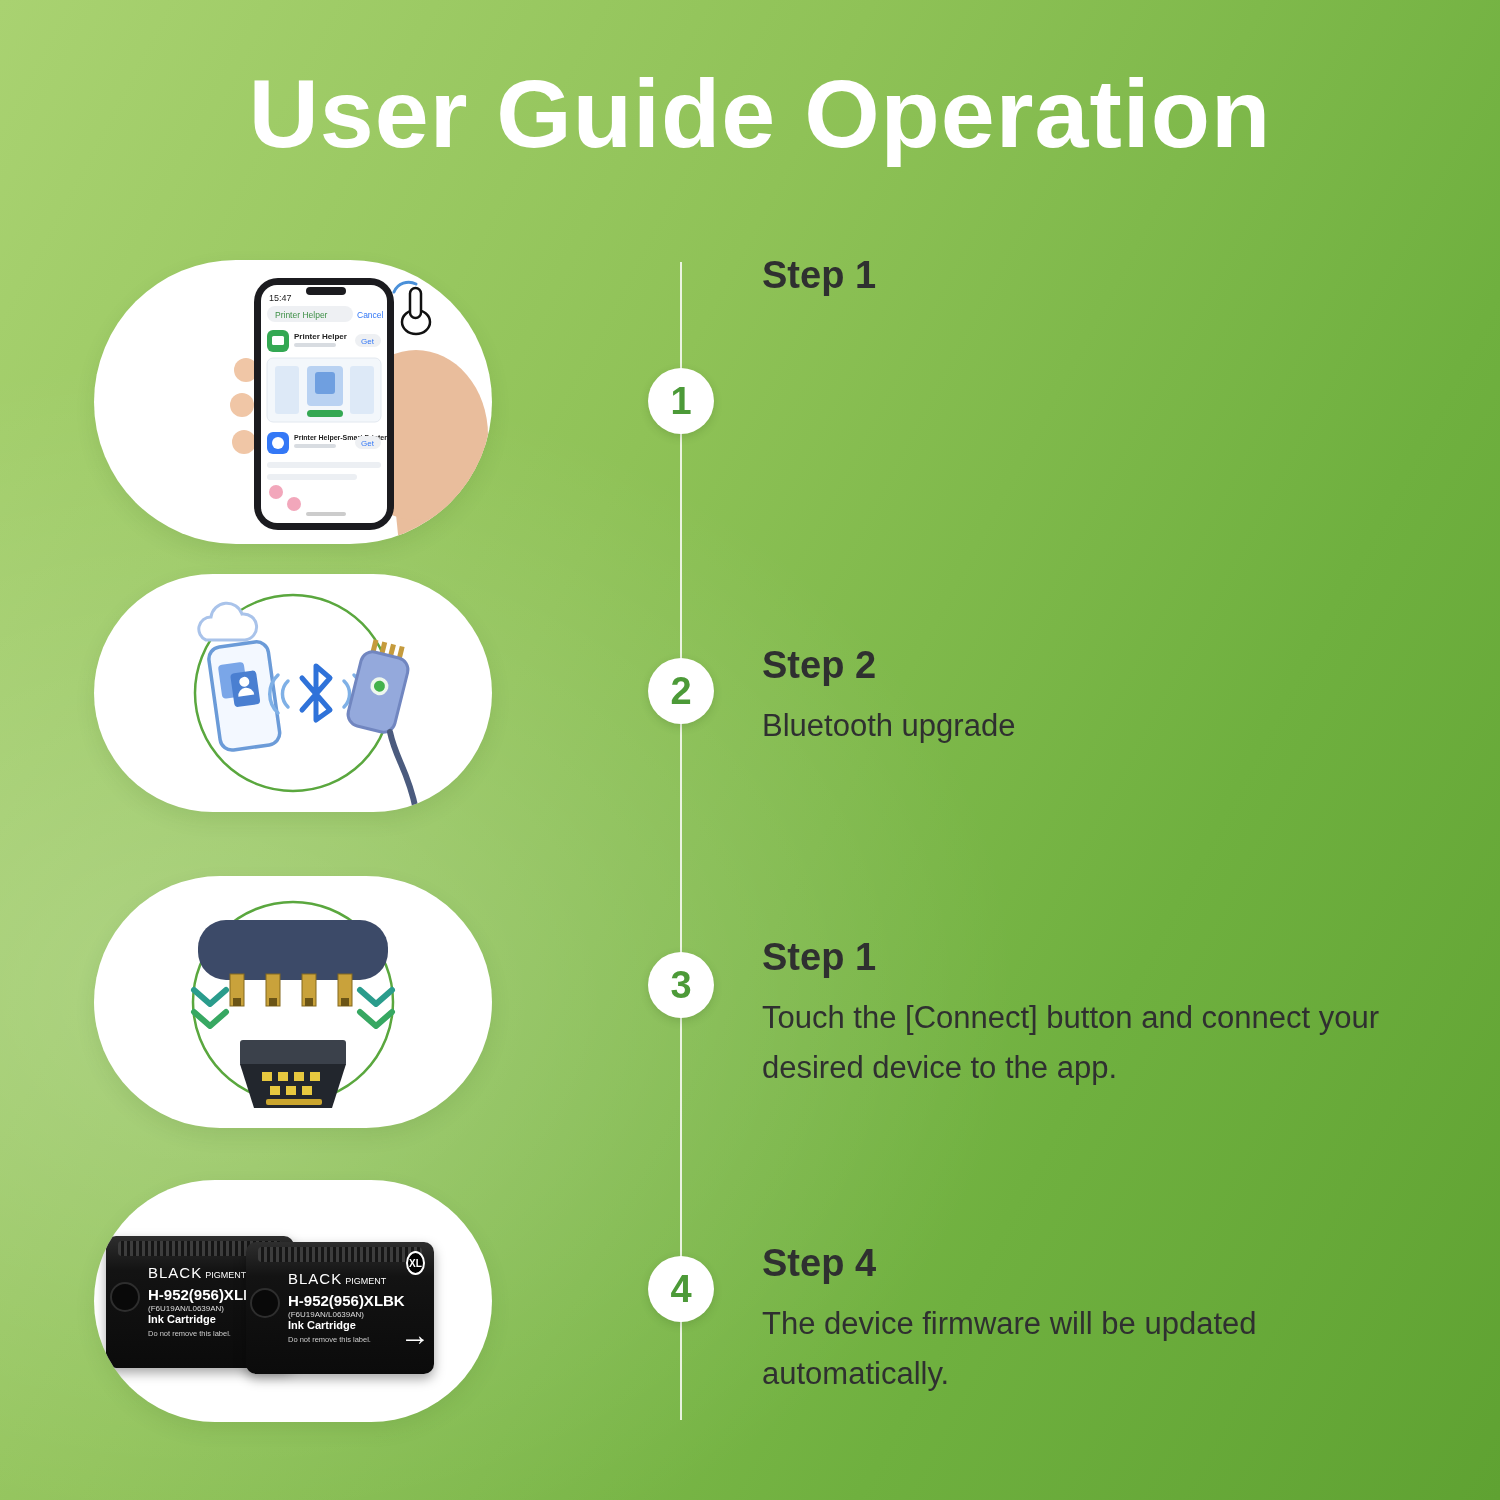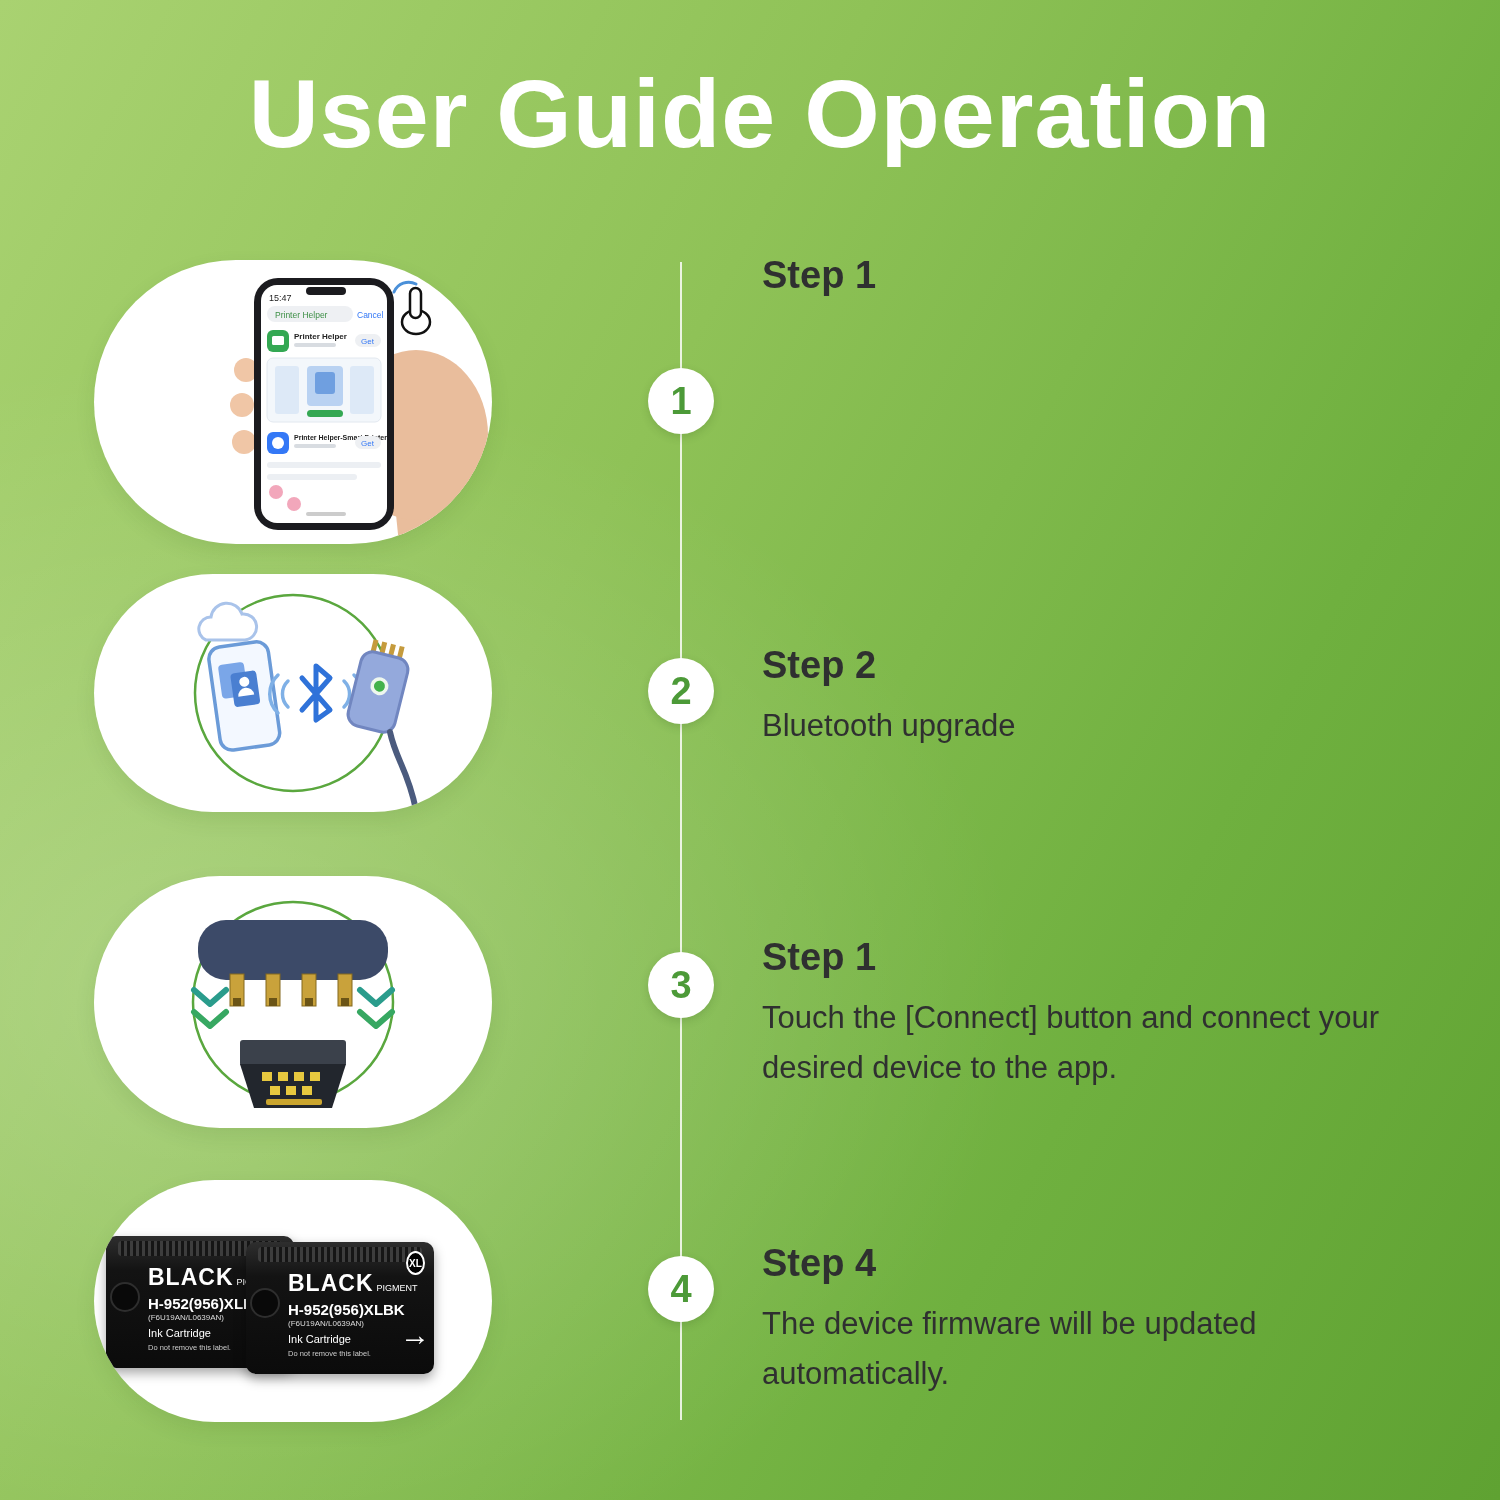--- a/index.html
+++ b/index.html
@@ -59,25 +59,25 @@
   #cartridge-right { left:152px; top:62px; z-index:2; }
   .cart-top {
     position:absolute; top:5px; left:12px; right:12px; height:15px; border-radius:4px;
     background:repeating-linear-gradient(90deg,#3d3d3d 0 3px,#151515 3px 6px);
   }
   .cart-badge-left {
     position:absolute; left:4px; top:46px; width:30px; height:30px; border-radius:50%;
     background:#090909; border:2px solid #2e2e2e;
   }
   .cart-label { position:absolute; left:42px; top:28px; right:10px; }
-  .cart-black   { font-size:23px; font-weight:bold; letter-spacing:1px; }
+  .cart-black   { font-size:15px; font-weight:normal; letter-spacing:1px; }
   .cart-pigment { font-size:9px; margin-left:3px; }
   .cart-model   { font-size:15px; font-weight:bold; margin-top:4px; white-space:nowrap; }
   .cart-code    { font-size:8px; color:#dddddd; margin-top:1px; }
-  .cart-type    { font-size:11px; font-weight:normal; margin-top:5px; }
+  .cart-type    { font-size:11px; font-weight:bold; }
   .cart-note    { font-size:7.5px; color:#cccccc; margin-top:4px; }
   .cart-xl {
     position:absolute; top:9px; right:9px; width:19px; height:24px;
     border:2px solid #ffffff; border-radius:50%;
     display:flex; align-items:center; justify-content:center;
     font-size:10px; font-weight:bold; background:#000;margin-left:48px;
   }
   .cart-arrow {
     position:absolute; right:4px; bottom:24px;
     color:#ffffff; font-size:30px; font-weight:bold; line-height:1;

